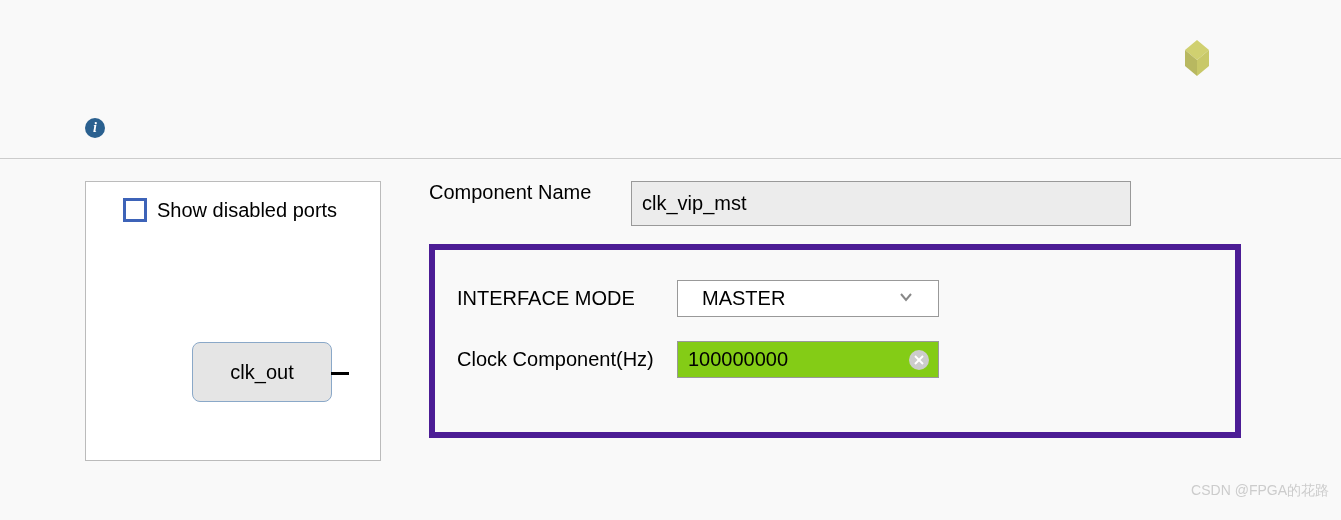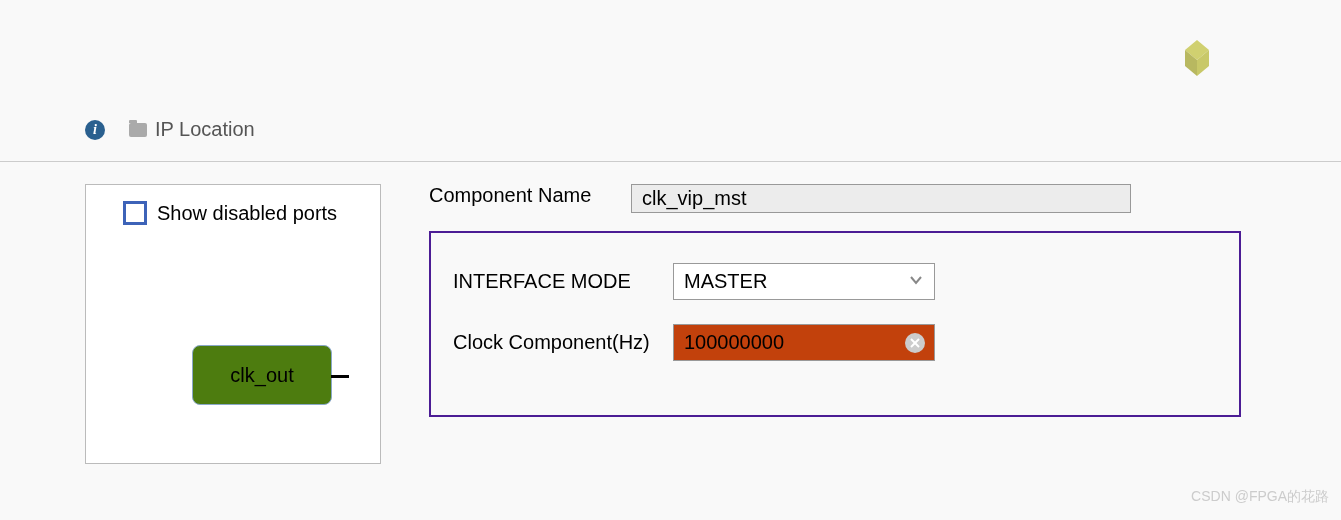--- a/index.html
+++ b/index.html
@@ -111,21 +111,21 @@
     }
     .checkbox-label {
       font-size: 20px;
       color: #000;
     }
     .block-diagram {
       margin-top: 120px;
       margin-left: 90px;
       width: 140px;
       height: 60px;
-      background: #4d7c0f;
+      background: #e5e5e5;
       border: 1px solid #8aa8c8;
       border-radius: 8px;
       display: flex;
       align-items: center;
       justify-content: center;
       position: relative;
       font-size: 20px;
       color: #000;
     }
     .port-line {
@@ -146,60 +146,60 @@
     }
     .form-label {
       font-size: 20px;
       color: #000;
       width: 202px;
     }
     .text-input {
       border: 1px solid #999;
       background: #ececec;
       font-size: 20px;
-      padding: 2px 10px;
+      padding: 10px 10px;
       width: 500px;
       font-family: Arial, sans-serif;
     }
     .settings-box {
-      border: 2px solid #4c1d95;
+      border: 6px solid #4c1d95;
       padding: 30px 22px;
       margin-top: 16px;
     }
     .settings-row {
       display: flex;
       align-items: center;
       margin-bottom: 24px;
     }
     .settings-label {
       font-size: 20px;
       color: #000;
       width: 220px;
     }
     .select-box {
       display: flex;
       align-items: center;
       justify-content: space-between;
       border: 1px solid #999;
       background: #fff;
-      padding: 6px 10px;
+      padding: 6px 24px;
       width: 262px;
       font-size: 20px;
       cursor: pointer;
     }
     .chevron {
       color: #888;
     }
     .freq-input-wrap {
       position: relative;
       width: 262px;
     }
     .freq-input {
       border: 1px solid #999;
-      background: #c2410c;
+      background: #84cc16;
       font-size: 20px;
       padding: 6px 10px;
       width: 100%;
       font-family: Arial, sans-serif;
     }
     .clear-btn {
       position: absolute;
       right: 10px;
       top: 50%;
       transform: translateY(-50%);
@@ -209,21 +209,21 @@
       background: #ccc;
       color: #fff;
       display: flex;
       align-items: center;
       justify-content: center;
       font-size: 14px;
       cursor: pointer;
     }
     .watermark {
       position: absolute;
-      bottom: 14px;
+      bottom: 20px;
       right: 12px;
       font-size: 14px;
       color: #ccc;
     }
   </style>
 </head>
 <body>
 
 <div class="main-panel">
 
@@ -231,24 +231,20 @@
     <svg width="48" height="48" viewBox="0 0 48 48">
       <polygon points="24,4 36,14 24,24 12,14" fill="#d0d070"></polygon>
       <polygon points="12,14 24,24 24,40 12,30" fill="#b8b860"></polygon>
       <polygon points="36,14 24,24 24,40 36,30" fill="#c8c868"></polygon>
     </svg>
   </div>
 
   <div class="links-row">
     <div class="link-item">
       <span class="info-icon">i</span>
-    </div>
-    <div class="link-item">
-      <span class="folder-icon"></span>
-      <span>IP Location</span>
     </div>
   </div>
 
   <div class="divider"></div>
 
   <div class="content-row">
     <div class="left-panel">
       <div class="checkbox-row">
         <div class="checkbox"></div>
         <span class="checkbox-label">Show disabled ports</span>

